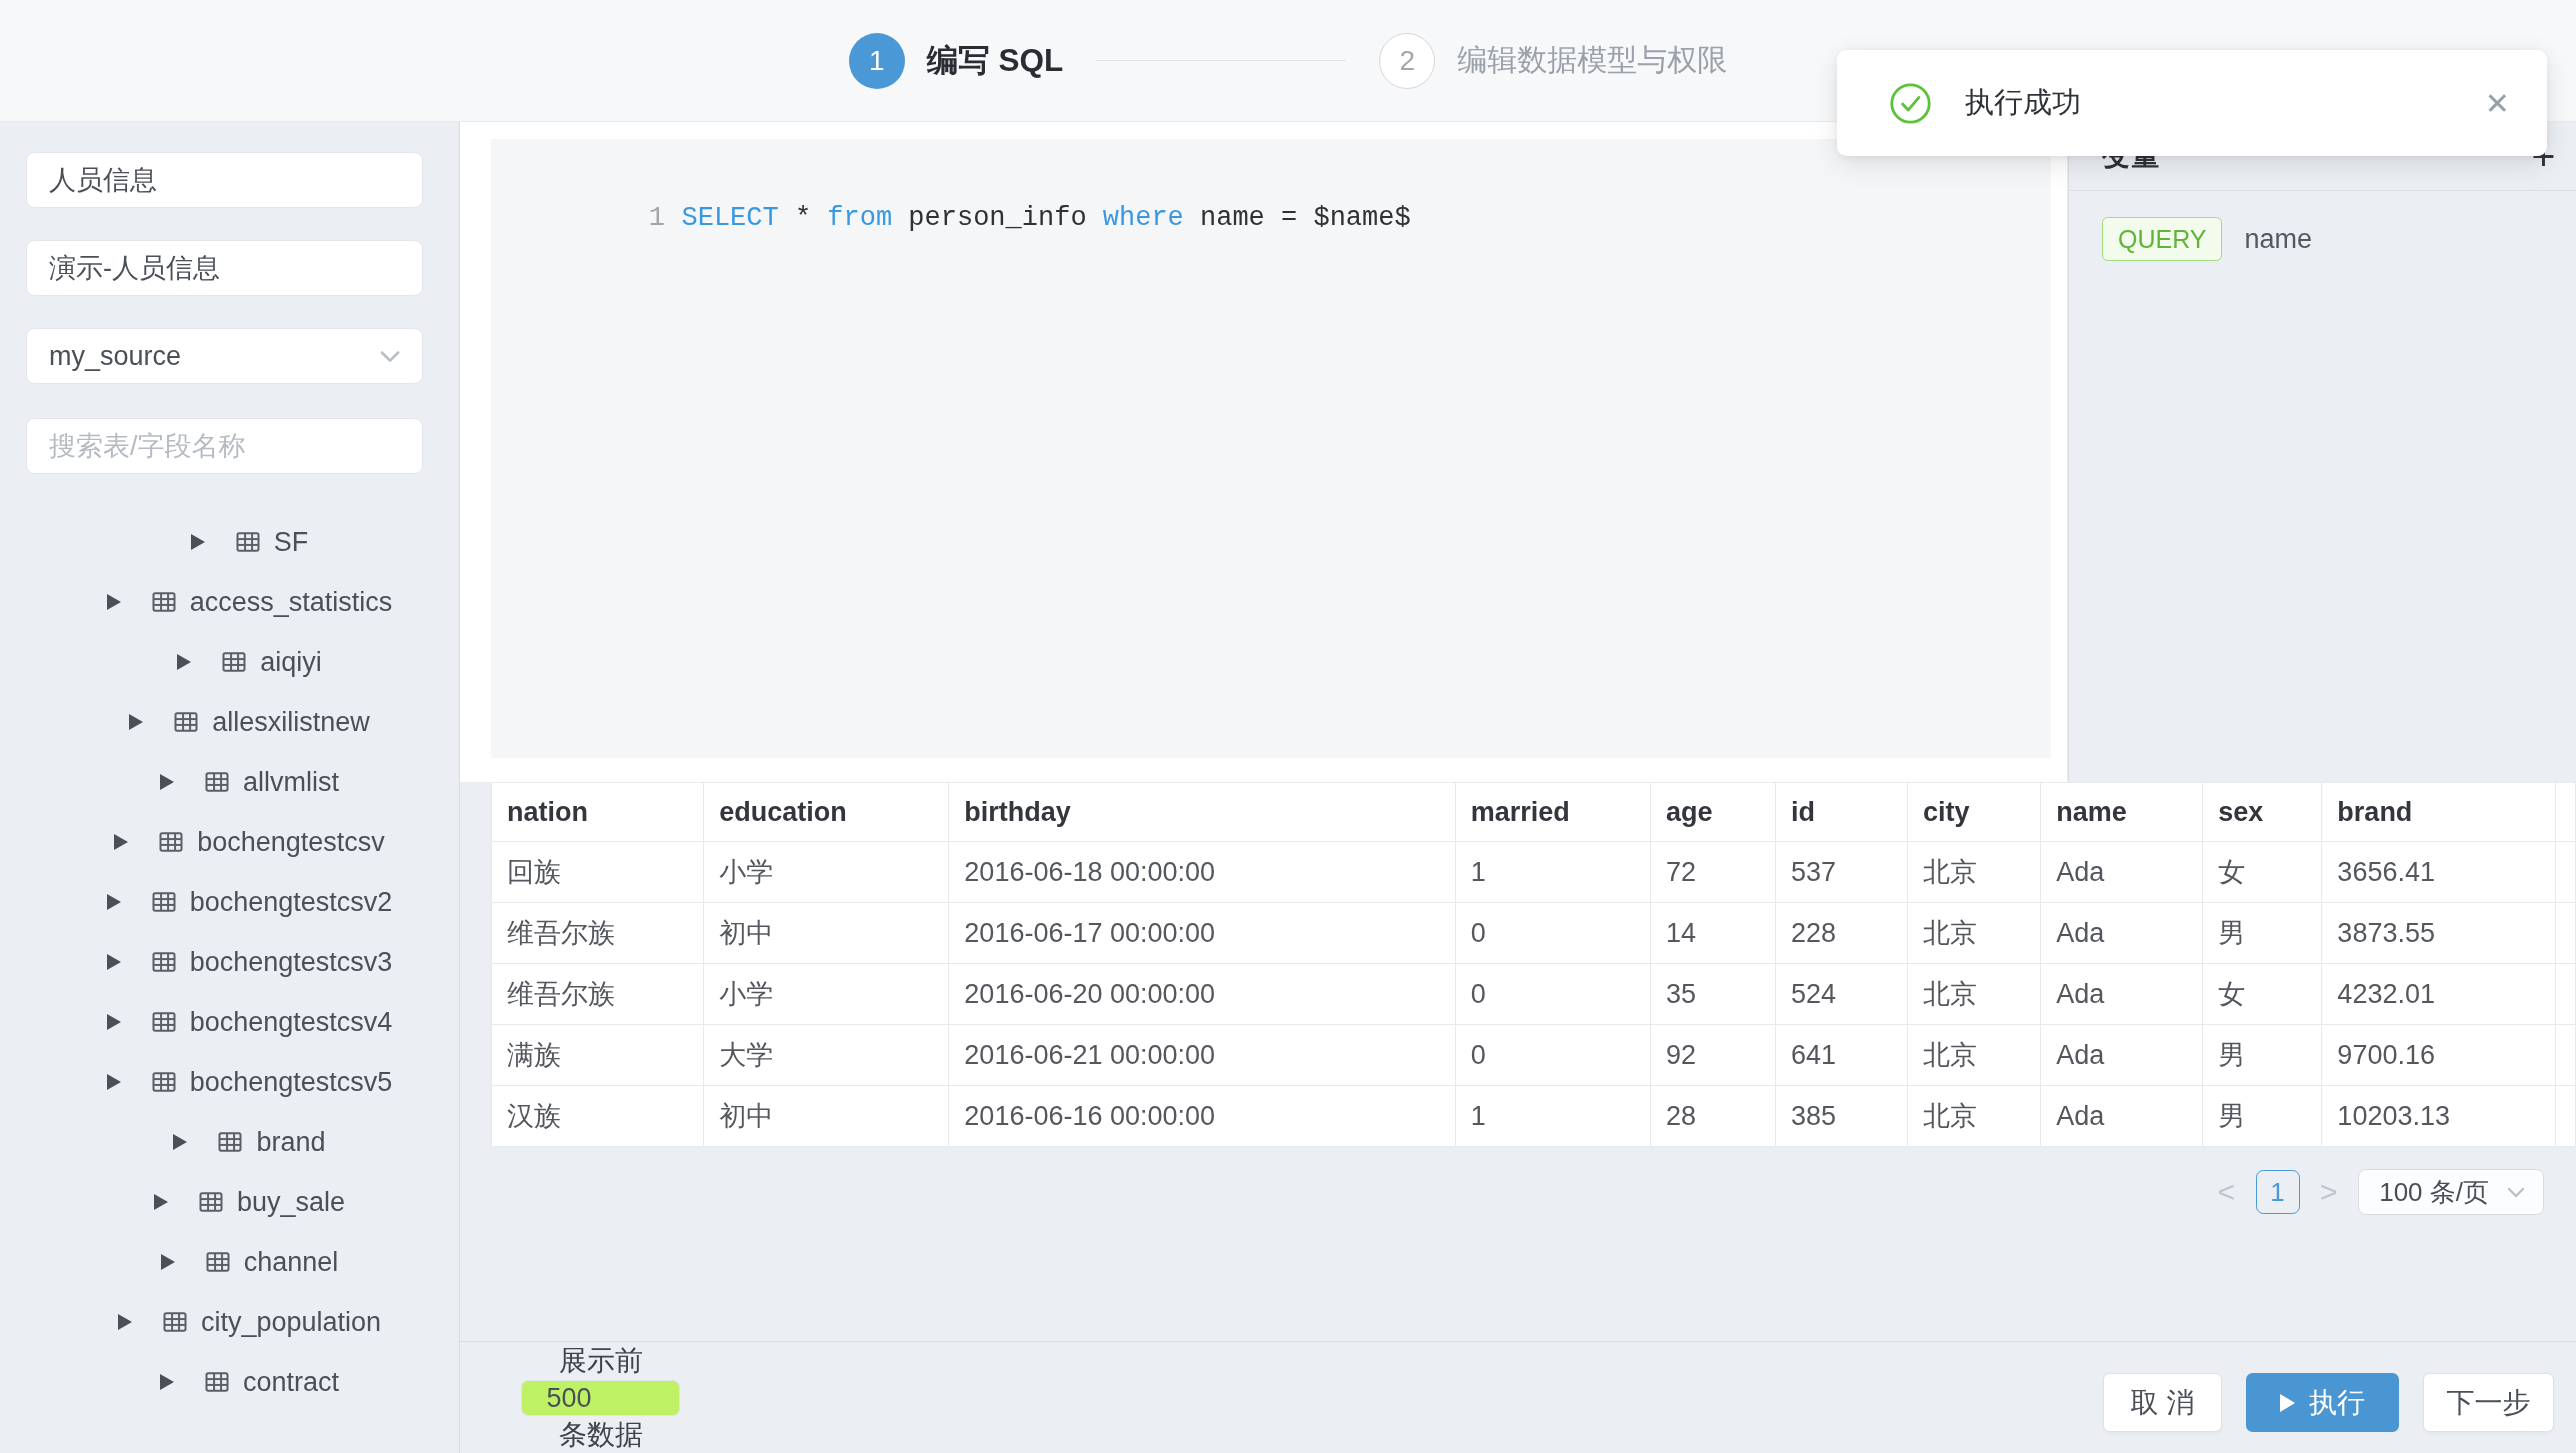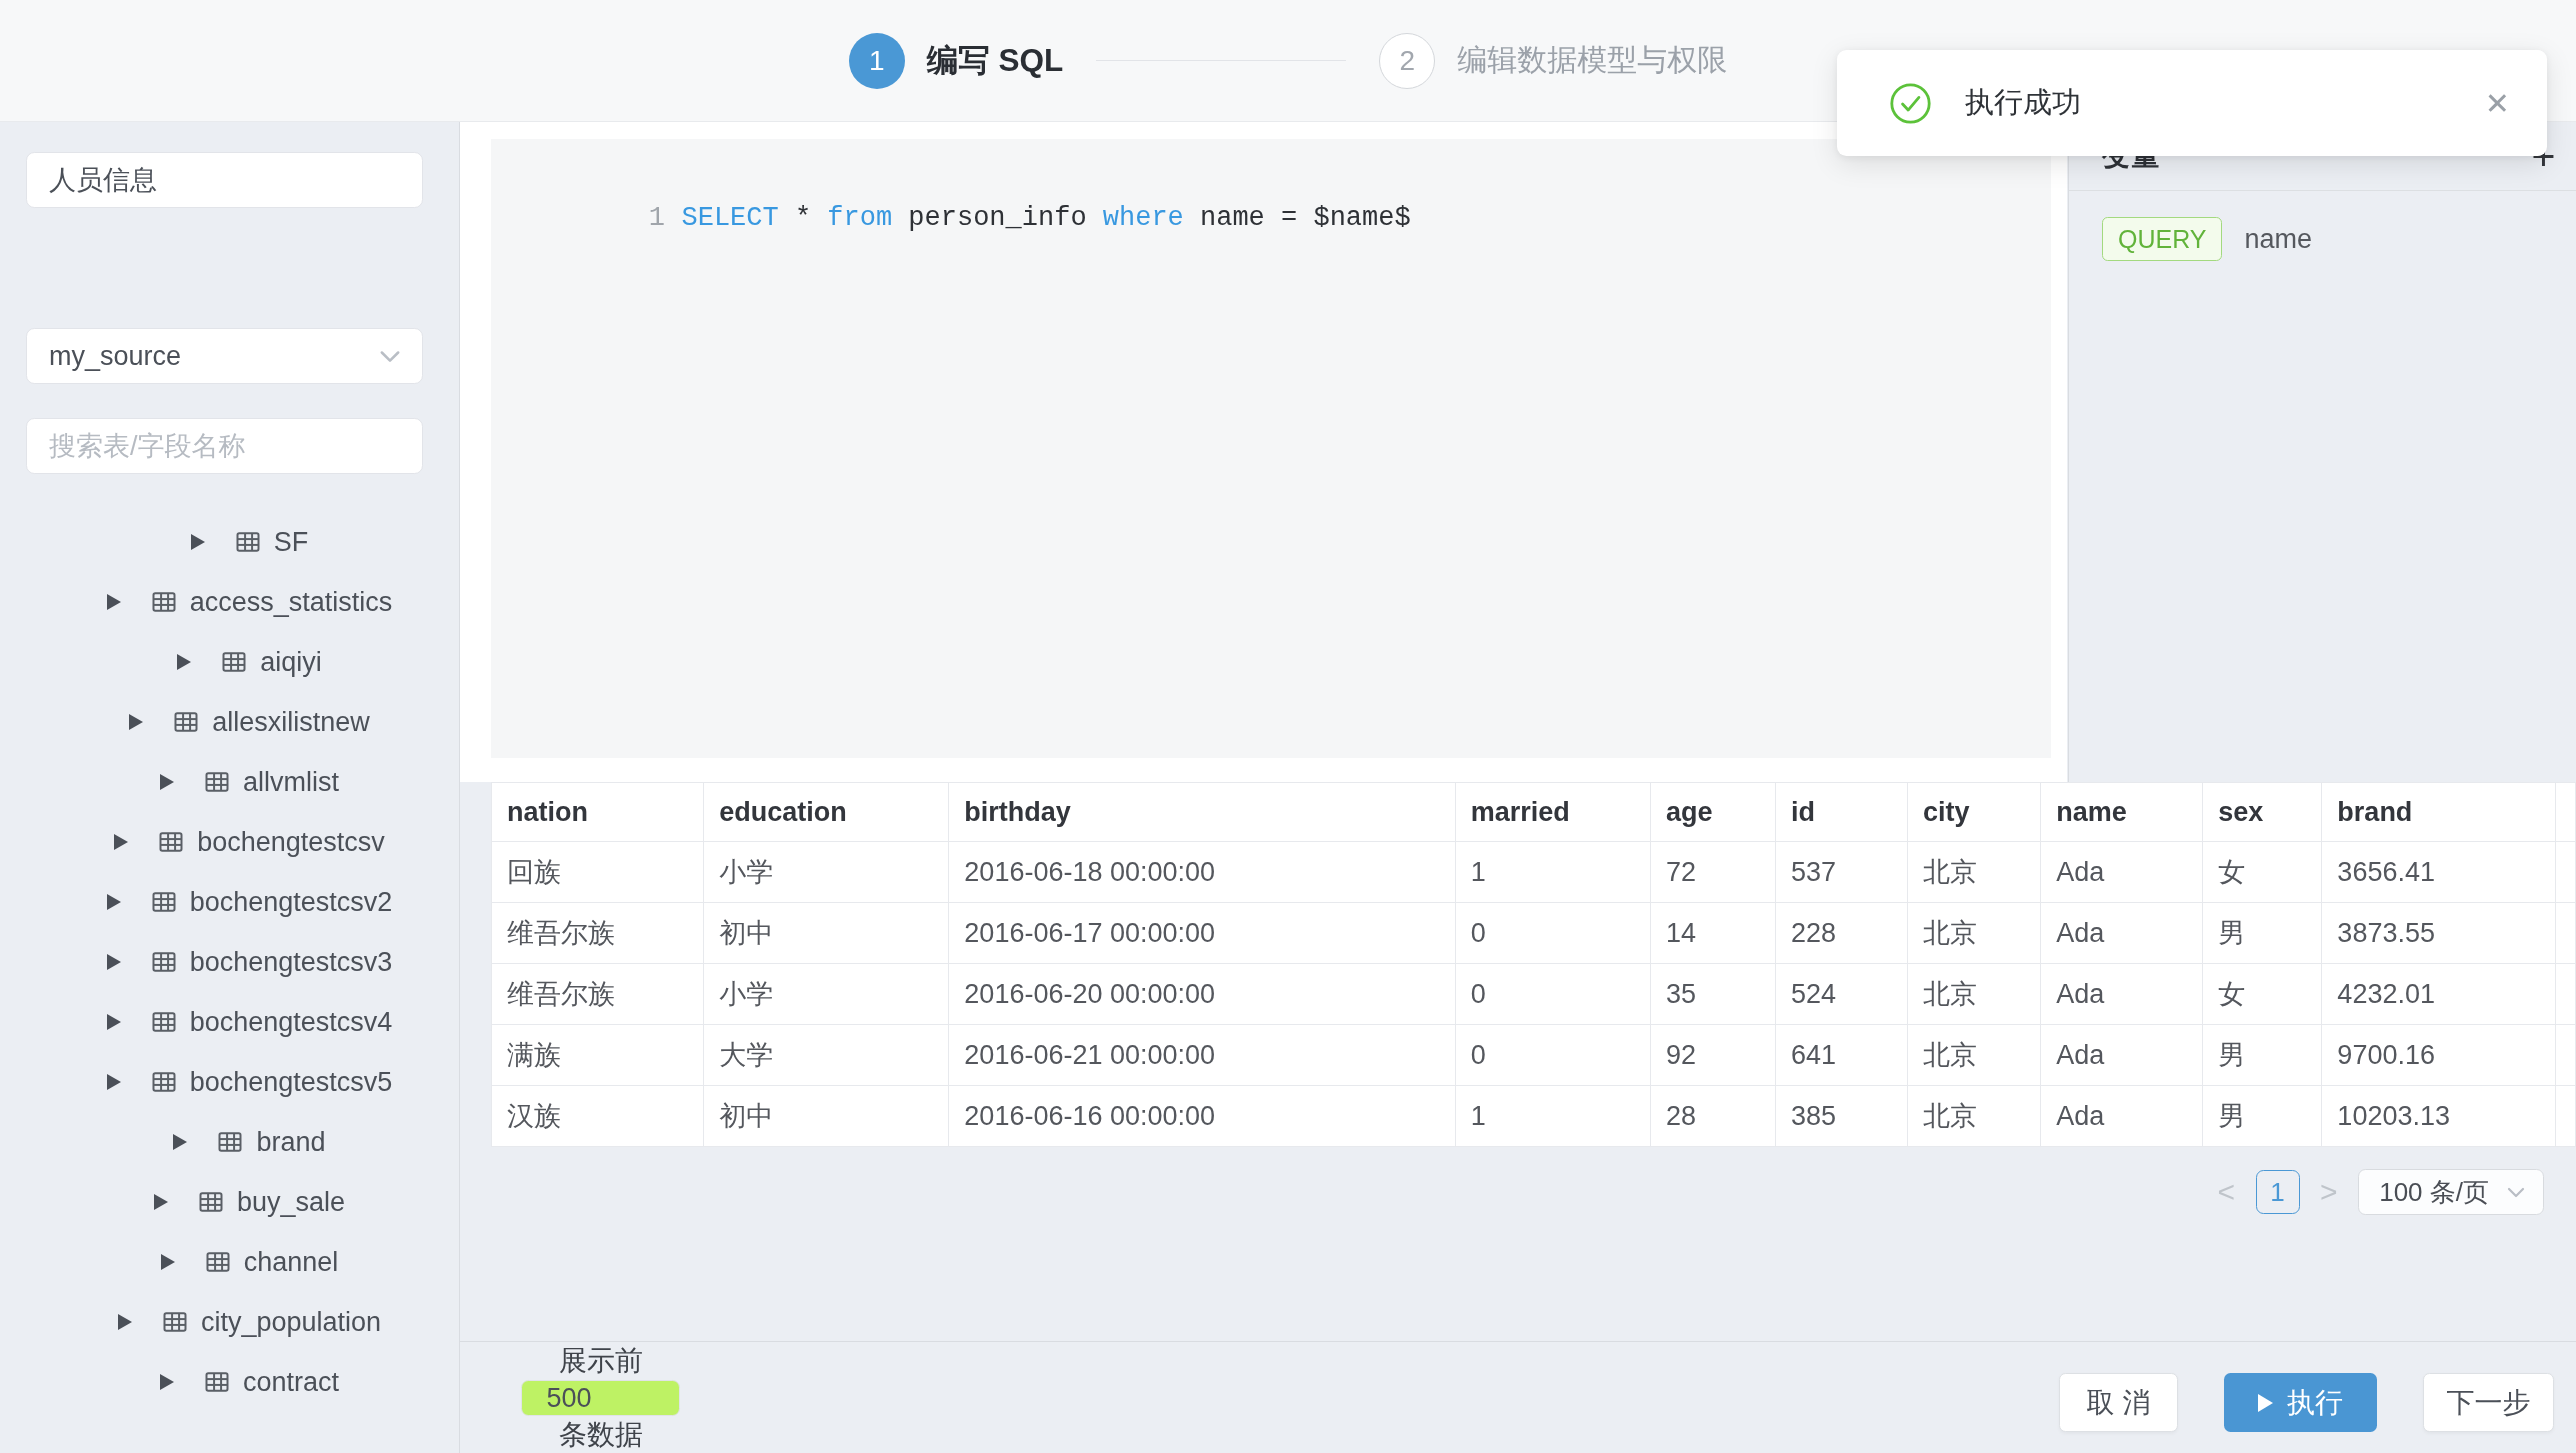--- a/index.html
+++ b/index.html
@@ -139,21 +139,21 @@
   }
   .limit-group {
     position:absolute; left:41px; top:0; height:100%;
     display:flex; align-items:center; font-size:28px; color:#3f434a;flex-direction:column;
   }
   #limit-input {
     width:159px; height:56px; margin:0 20.4px; background:#bef264;
     border:1.9px solid #e0e3e7; border-radius:7.4px; font-size:27px; color:#4b5058;
     padding:0 0 0 24px; outline:none; font-family:inherit;
   }
-  .actions { position:absolute; right:22px; top:31px; display:flex; gap:46px; }
+  .actions { position:absolute; right:22px; top:31px; display:flex; gap:24px; }
   .btn {
     height:59px; border-radius:6.5px; font-size:28px; font-family:inherit;
     display:flex; align-items:center; justify-content:center; cursor:pointer;
     border:none;
   }
   .btn.plain {
     background:#fff; border:1.9px solid #dde0e4; color:#4b5058; width:119px;
     box-shadow:0 1.9px 3.7px rgba(0,0,0,.04);
   }
   .btn.exec { background:#4a96d3; color:#fff; width:153px; gap:14px; }
@@ -192,20 +192,21 @@
         <div class="step-circle">
           <span>2</span>
         </div>
         <span class="step-label">编辑数据模型与权限</span>
       </div>
     </div>
   </div>
 
   <div id="sidebar">
     <input id="ds-name" class="side-ctl" value="人员信息" style="">
+    <input id="ds-disp" class="side-ctl" value="演示-人员信息" style="">
     <div class="side-ctl side-select">
       <span class="sel-val">my_source</span>
       <svg width="28" height="28" viewBox="0 0 24 24" fill="none" stroke="#b9bec5" stroke-width="2.2" stroke-linecap="round" stroke-linejoin="round">
         <path d="M5 9 l7 7 l7 -7"></path>
       </svg>
     </div>
     <div class="side-ctl side-search">
       <input placeholder="搜索表/字段名称" style="">
       <svg width="30" height="30" viewBox="0 0 24 24" fill="none" stroke="#b3b8bf" stroke-width="2" stroke-linecap="round">
         <circle cx="10.5" cy="10.5" r="6.5"></circle>

